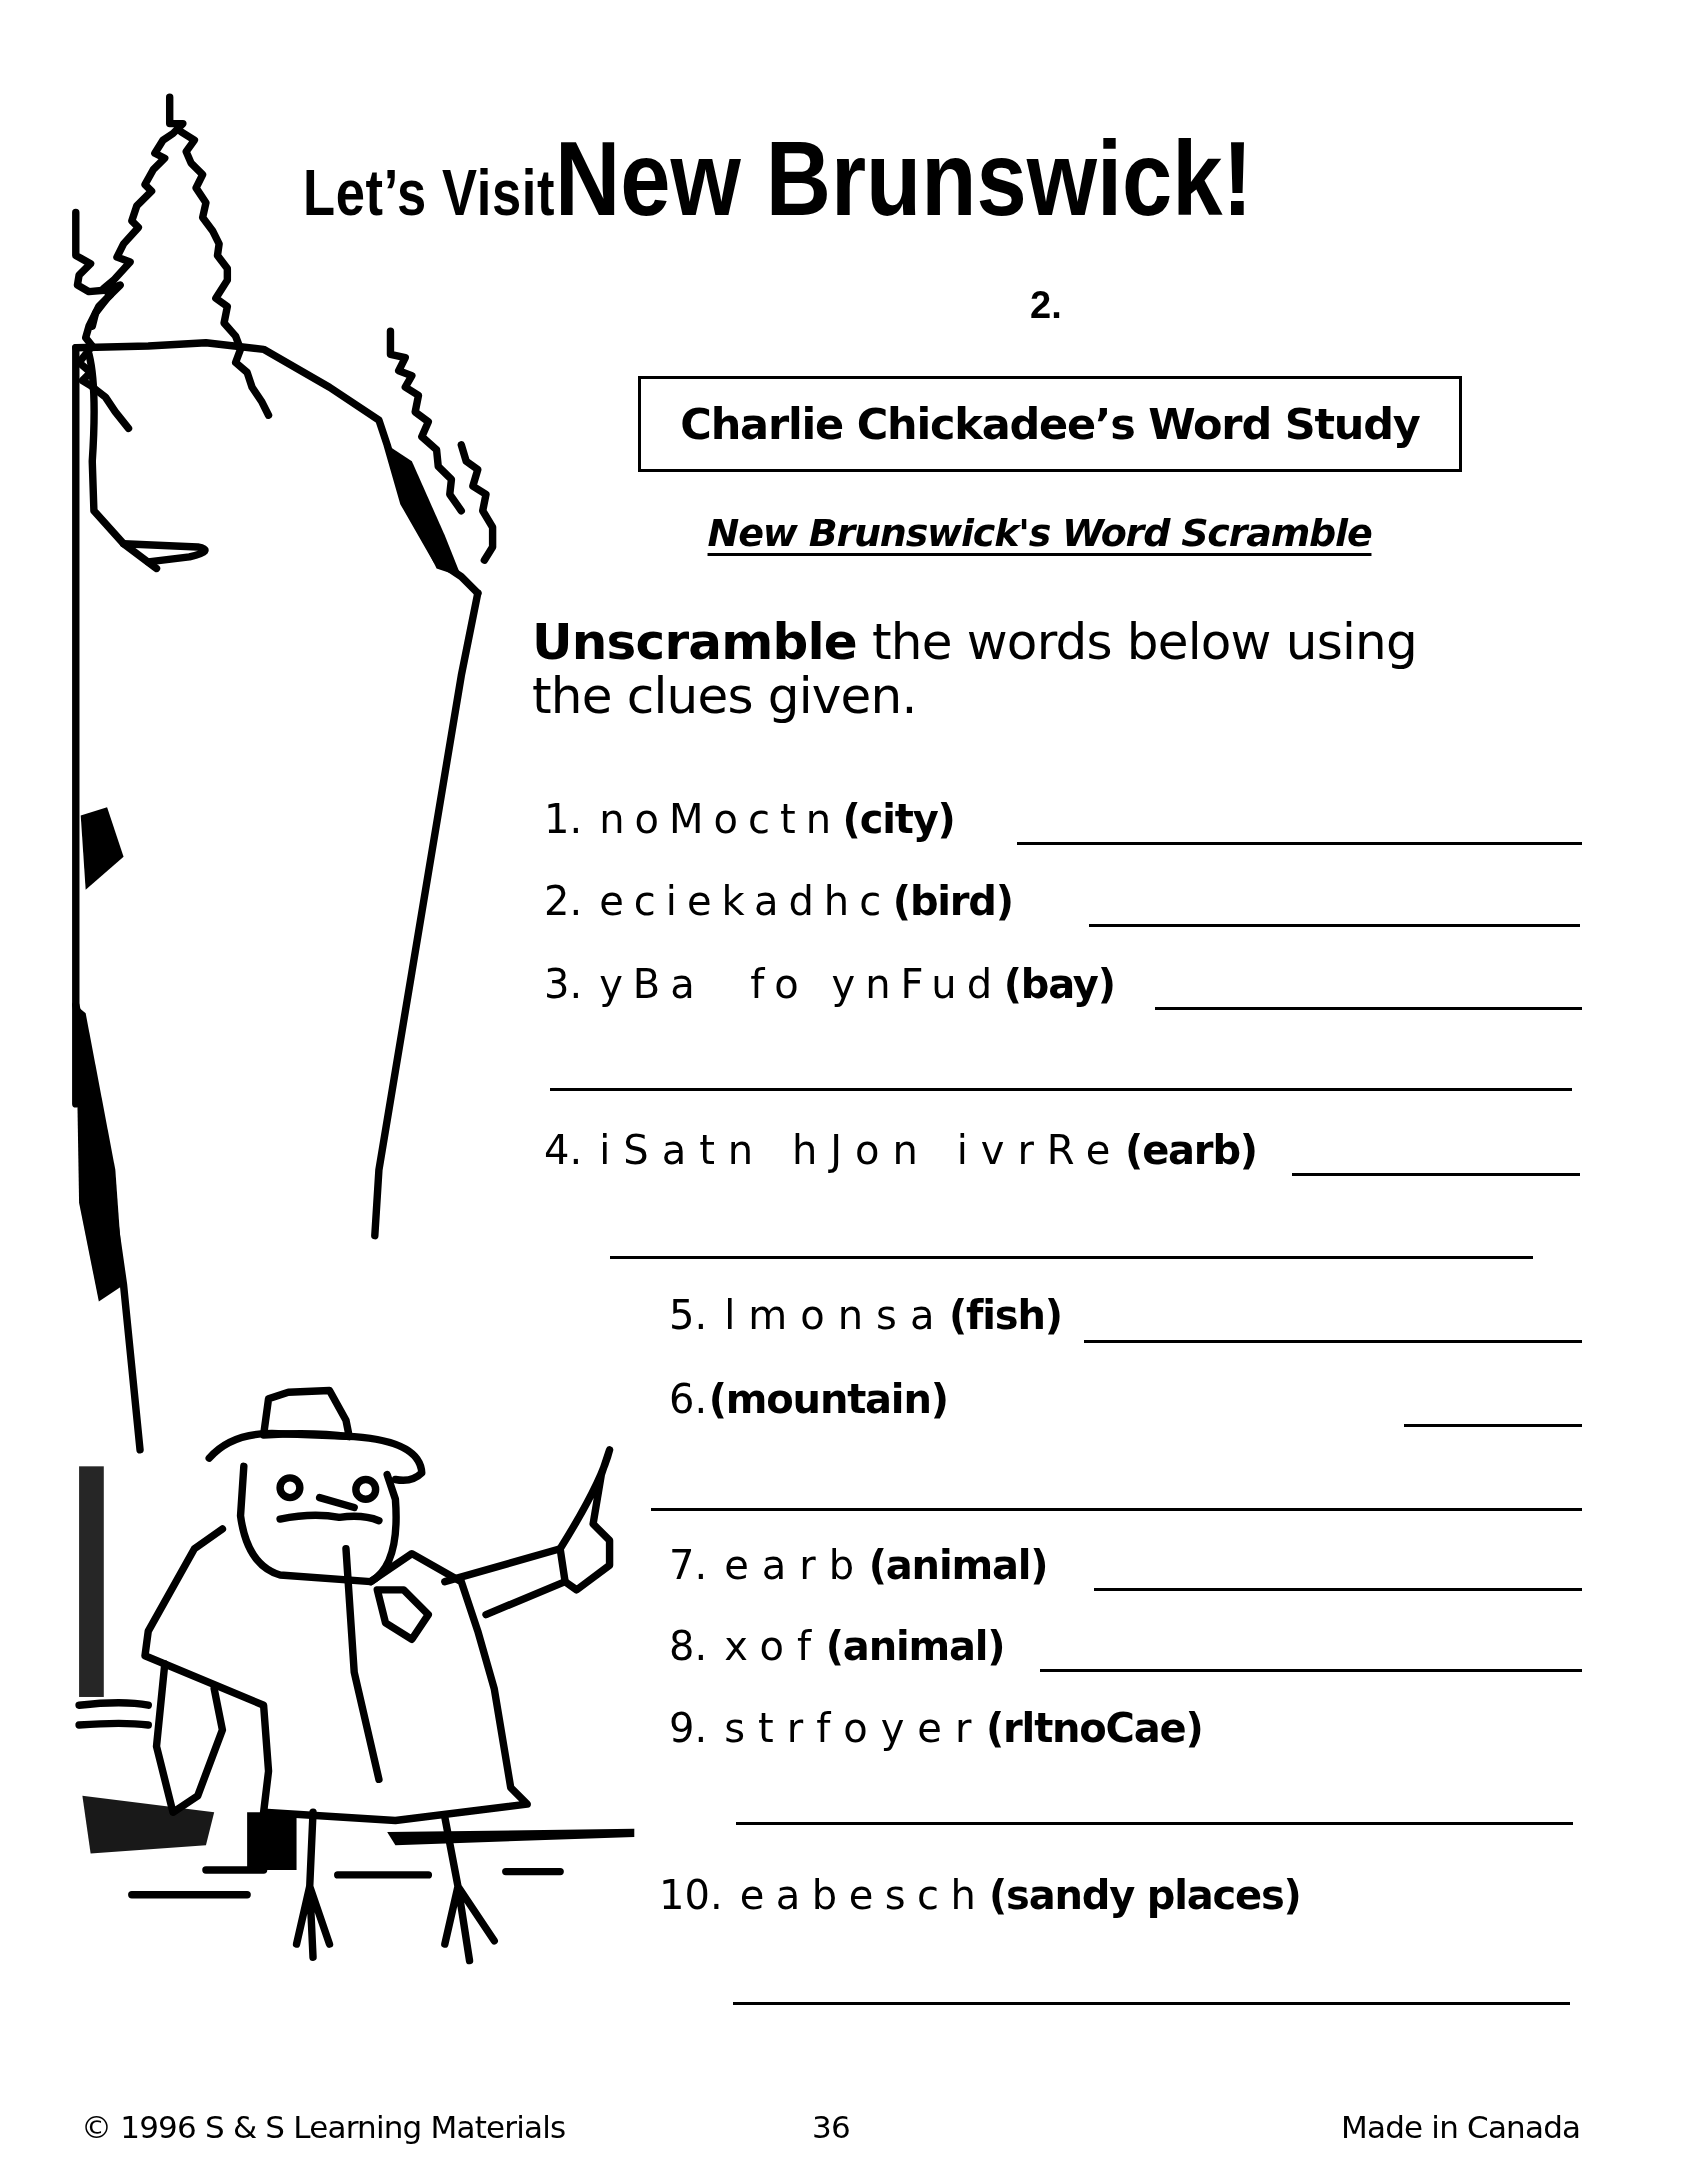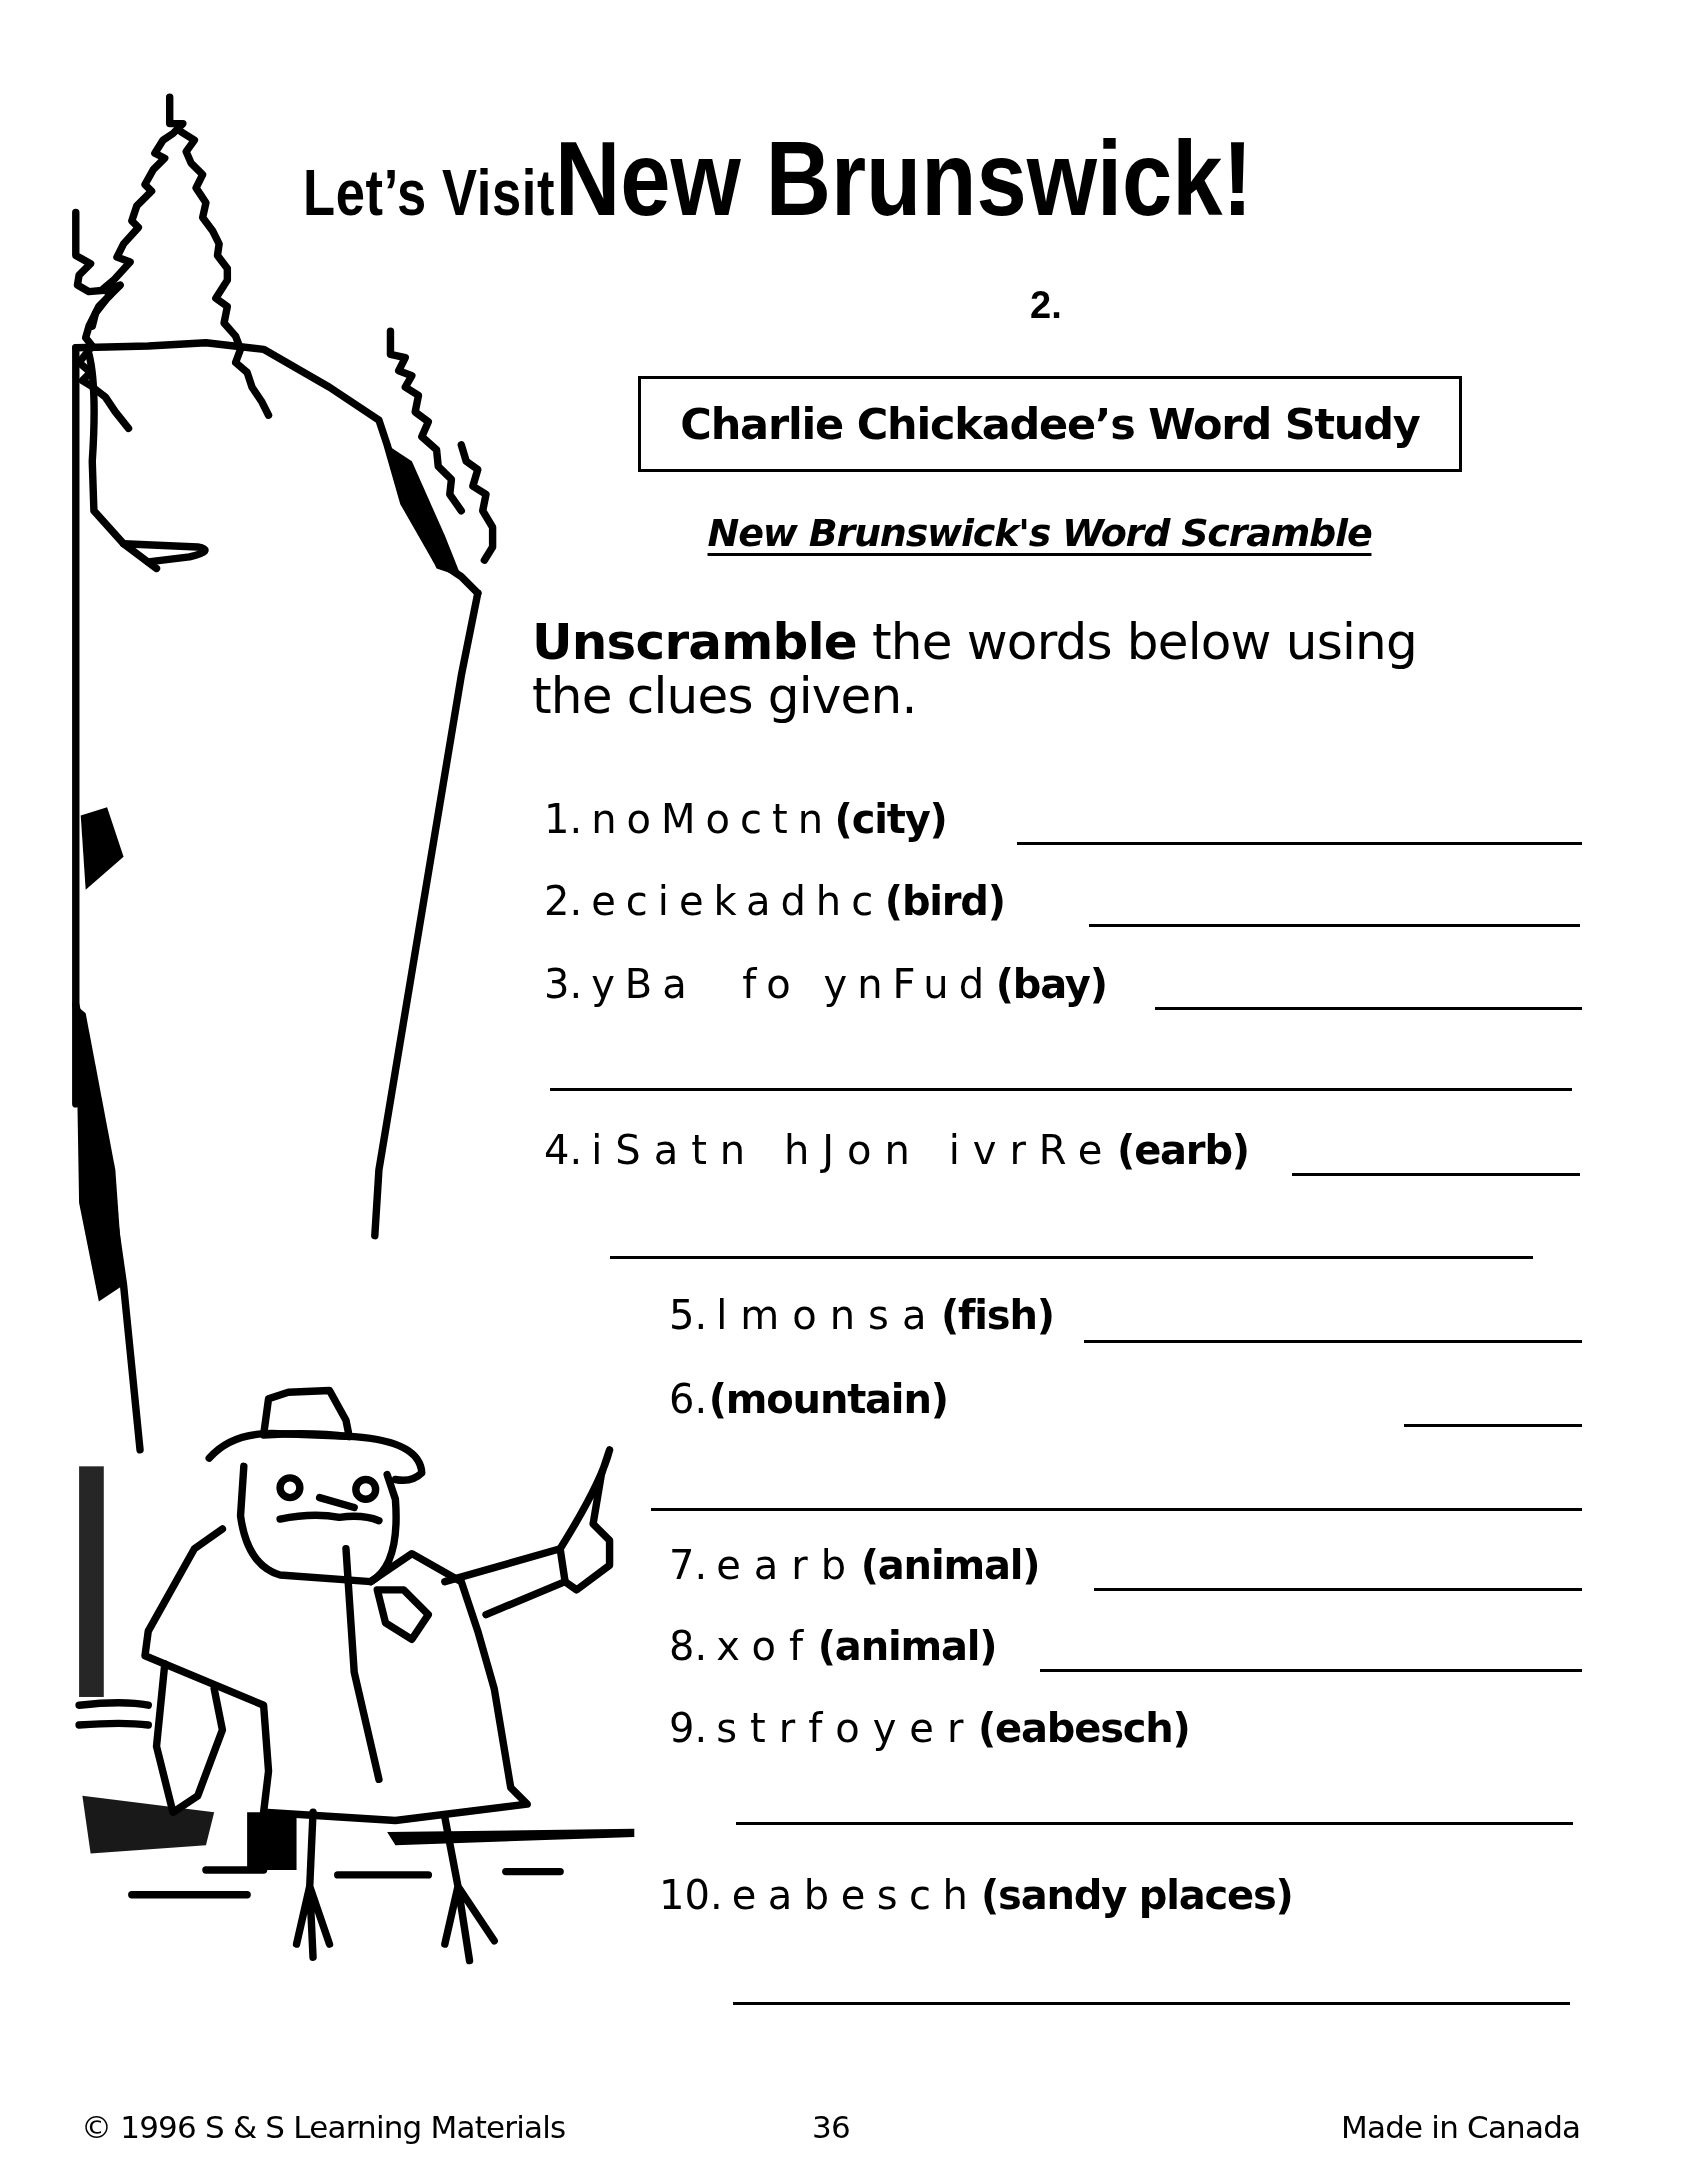--- a/index.html
+++ b/index.html
@@ -10,21 +10,21 @@
     .title .big { font-size: 105px; display: inline-block; transform: scaleX(0.86); transform-origin: left bottom; margin-left: -59px; }
     .num-head { left: 1030px; top: 284px; font-family: "Liberation Sans", sans-serif; font-weight: bold; font-size: 38px; }
     .box { left: 638px; top: 376px; width: 824px; height: 96px; border: 3.3px solid #000; box-sizing: border-box; display: flex; align-items: center; justify-content: center; }
     .box span { font-family: "DejaVu Sans", sans-serif; font-weight: bold; font-size: 43px; letter-spacing: -1.2px; }
     .subhead { left: 669px; top: 511px; width: 741px; text-align: center; font-style: italic; }
     .subhead span { font-family: "DejaVu Sans", sans-serif; font-weight: bold; font-size: 38px; letter-spacing: -1.2px; text-decoration: underline; text-decoration-thickness: 3.3px; text-underline-offset: 6.6px; }
     .intro { left: 532px; top: 615px; width: 972px; font-size: 50px; line-height: 54px; letter-spacing: -0.8px; }
     .intro b { font-weight: bold; }
     .item { position: absolute; font-size: 40px; white-space: nowrap; display: flex; align-items: baseline; }
     .item .n { letter-spacing: 0; }
-    .item .scr { letter-spacing: 10px; margin-left: 9px; }
+    .item .scr { letter-spacing: 10px; margin-left: 17px; }
     .item .clue { font-weight: bold; letter-spacing: -1.2px; margin-left: 1.6px; }
     .blank { position: absolute; height: 3.3px; background: #000; }
     .footer { top: 2109px; font-size: 31px; letter-spacing: -0.8px; }
     svg.illu { position: absolute; left: 0; top: 0; }
   </style>
 </head>
 <body>
 
 <svg class="illu" width="659" height="2043" viewBox="0 0 800 2480">
   <g fill="none" stroke="#000" stroke-width="9" stroke-linejoin="round" stroke-linecap="round">
@@ -156,21 +156,21 @@
 <div class="item" style="left:669px; top:1623px;">
   <span class="n">8.</span>
   <span class="scr" style="letter-spacing:13px;">xof</span>
   <span class="clue">(animal)</span>
 </div>
 <div class="blank" style="left:1040px; top:1669px; width:542px;"></div>
 
 <div class="item" style="left:669px; top:1705px;">
   <span class="n">9.</span>
   <span class="scr" style="letter-spacing:13px;">strfoyer</span>
-  <span class="clue">(eabesch)</span>
+  <span class="clue">(rltnoCae)</span>
 </div>
 <div class="blank" style="left:736px; top:1822px; width:837px;"></div>
 
 <div class="item" style="left:659px; top:1872px;">
   <span class="n">10.</span>
   <span class="scr" style="letter-spacing:11.5px;">eabesch</span>
   <span class="clue">(sandy places)</span>
 </div>
 <div class="blank" style="left:733px; top:2002px; width:837px;"></div>
 

